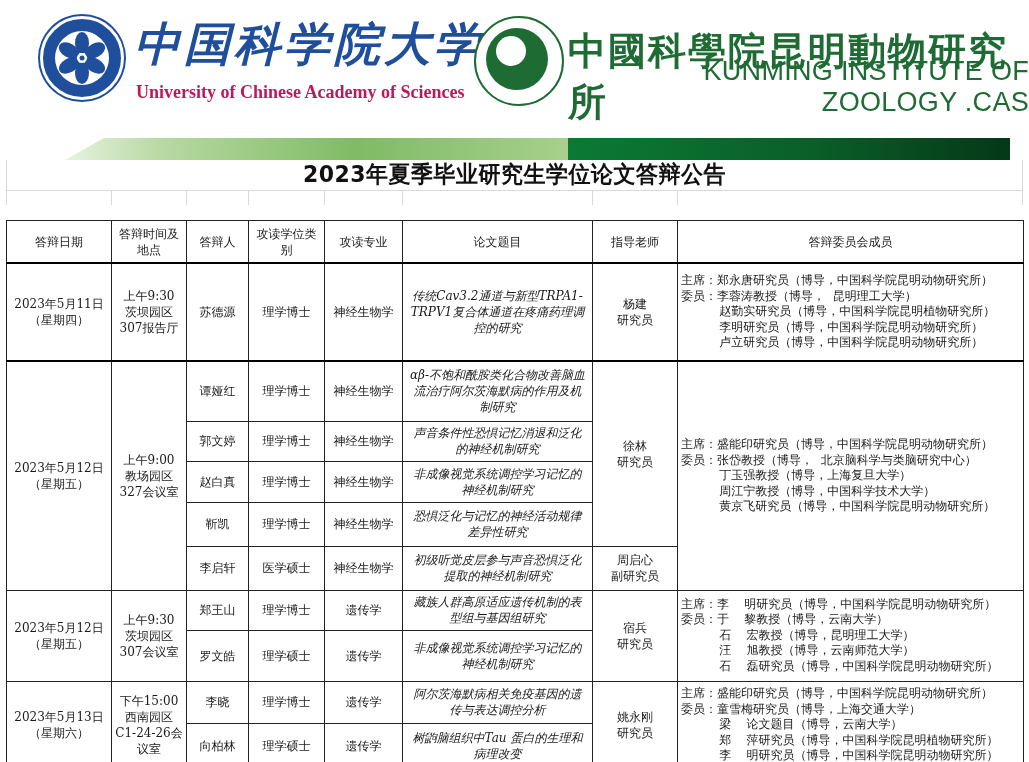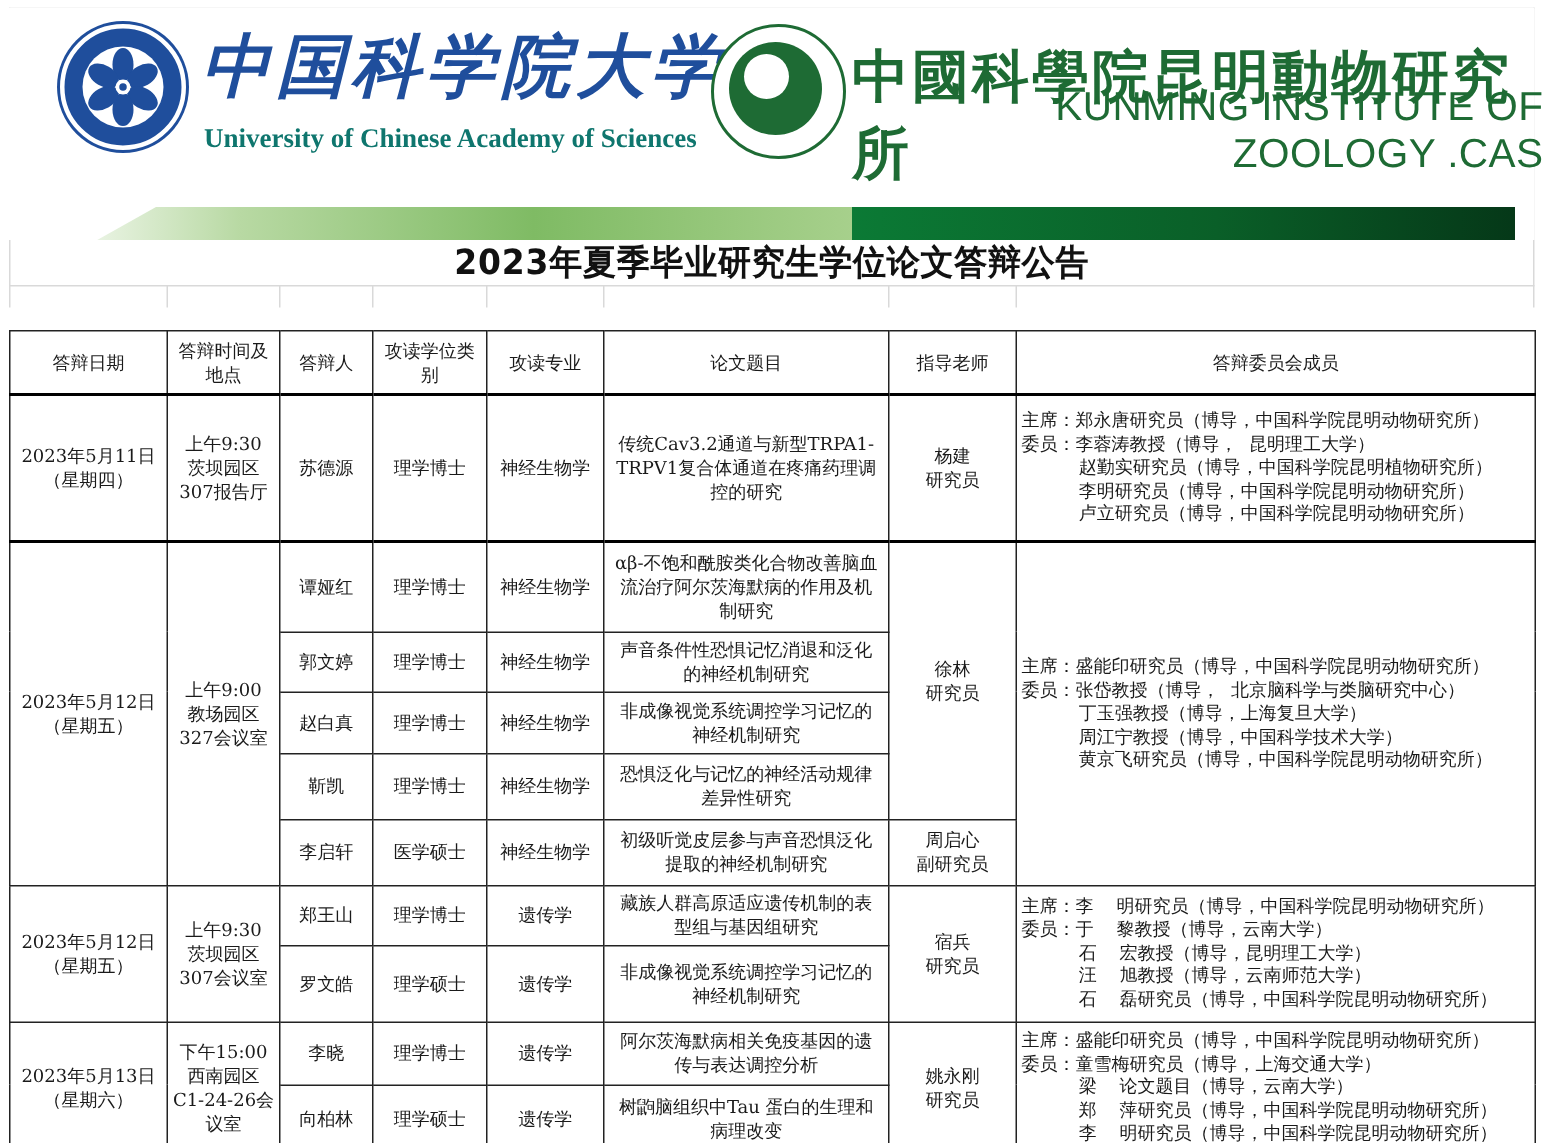--- a/index.html
+++ b/index.html
@@ -15,21 +15,21 @@
   .banner { position: absolute; left: 6px; top: 5px; width: 1017px; height: 155px; background: #fff; }
 
   .ucas-logo { position: absolute; left: 40px; top: 16px; width: 78px; height: 78px; border-radius: 50%;
                background: #1f4e9c; border: 3px solid #fff; box-shadow: 0 0 0 2px #1f4e9c; }
   .ucas-logo .inner { position: absolute; left: 12px; top: 12px; width: 54px; height: 54px; border-radius: 50%;
                       background: #fff; }
   .ucas-logo .flower { position: absolute; left: 0; top: 0; width: 54px; height: 54px; }
   .ucas-cn { position: absolute; left: 134px; top: 14px; font-family: "DejaVu Serif", serif; font-size: 46px;
              font-weight: bold; color: #1f4e9c; letter-spacing: 4px; font-style: italic; }
   .ucas-en { position: absolute; left: 136px; top: 82px; font-family: "Liberation Serif", serif; font-size: 18px;
-             font-weight: bold; color: #0f766e; }
+             font-weight: bold; color: #be185d; }
 
   .kiz-logo { position: absolute; left: 474px; top: 16px; width: 86px; height: 86px; border-radius: 50%;
               background: #fff; border: 2px solid #1e6b34; }
   .kiz-logo .ring { position: absolute; left: 10px; top: 10px; width: 62px; height: 62px; border-radius: 50%;
                     background: #1e6b34; }
   .kiz-logo .c { position: absolute; left: 20px; top: 18px; width: 30px; height: 30px; border-radius: 50%;
                  background: #fff; }
   .kiz-cn { position: absolute; left: 568px; top: 26px; font-family: Liberation Sans, sans-serif; font-size: 38px;
             color: #1e6b34; font-weight: bold; letter-spacing: 2px; }
   .kiz-en { position: absolute; left: 568px; top: 56px; font-family: "Liberation Sans", sans-serif; font-size: 27px;
@@ -47,21 +47,21 @@
 
   
   table.main { position: absolute; left: 6px; top: 220px; border-collapse: collapse; table-layout: fixed;
                width: 1017px; font-size: 12px; }
   table.main td, table.main th { border: 1px solid #222; text-align: center; vertical-align: middle;
                                  line-height: 16px; padding: 2px 3px; font-weight: normal; }
   table.main th { height: 37px; }
   table.main tr.group-sep td { border-top: 2px solid #000000; }
   .committee { text-align: left !important; padding-left: 3px !important; line-height: 15.5px !important; }
   .committee div { white-space: pre; }
-  .thesis { padding: 2px 5px !important; }
+  .thesis { padding: 2px 5px !important; font-style: italic; }
 </style>
 </head>
 <body>
 
 <div class="grid-bg">
   <div class="gl-h" style="top:5px"></div>
   <div class="gl-h" style="top:190px"></div>
   <div class="gl-v" style="left:6px;top:5px;height:200px"></div>
   <div class="gl-v" style="left:1022px;top:5px;height:200px"></div>
   <div class="gl-v" style="left:111px;top:190px;height:15px"></div>
@@ -261,21 +261,21 @@
       <td>遗传学</td>
       <td class="thesis">阿尔茨海默病相关免疫基因的遗传与表达调控分析</td>
       <td rowspan="2">
         <div>姚永刚</div>
         <div>研究员</div>
       </td>
       <td rowspan="2" class="committee">
         <div>主席：盛能印研究员（博导，中国科学院昆明动物研究所）</div>
         <div>委员：童雪梅研究员（博导，上海交通大学）</div>
         <div>          梁    论文题目（博导，云南大学）</div>
-        <div>          郑    萍研究员（博导，中国科学院昆明动物研究所）</div>
+        <div>          郑    萍研究员（博导，中国科学院昆明植物研究所）</div>
         <div>          李    明研究员（博导，中国科学院昆明动物研究所）</div>
       </td>
     </tr>
     <tr style="height:46px">
       <td>向柏林</td>
       <td>理学硕士</td>
       <td>遗传学</td>
       <td class="thesis">树鼩脑组织中Tau 蛋白的生理和病理改变</td>
     </tr>
   </tbody>

